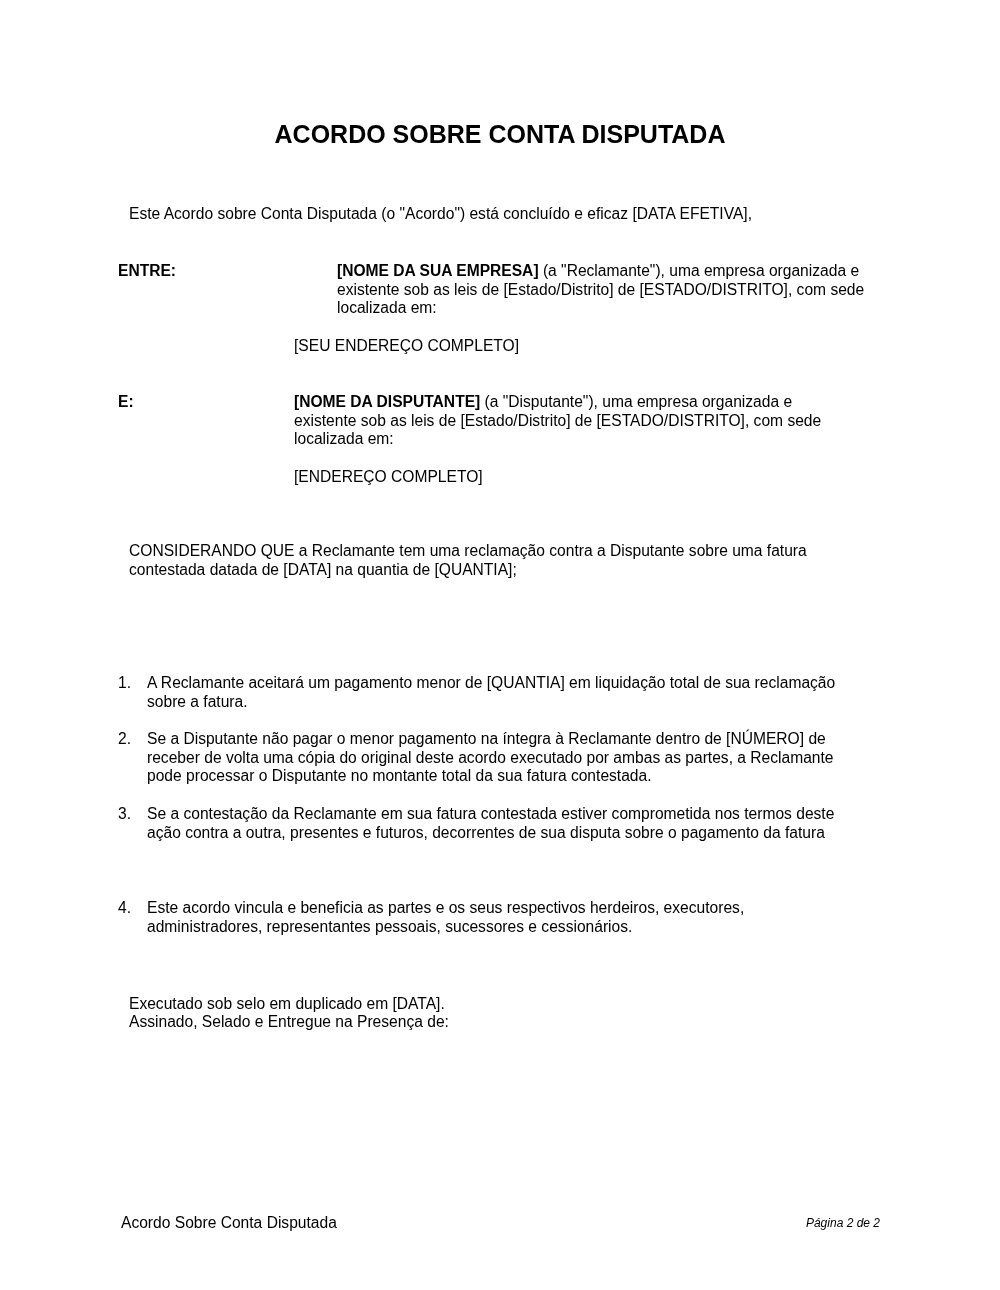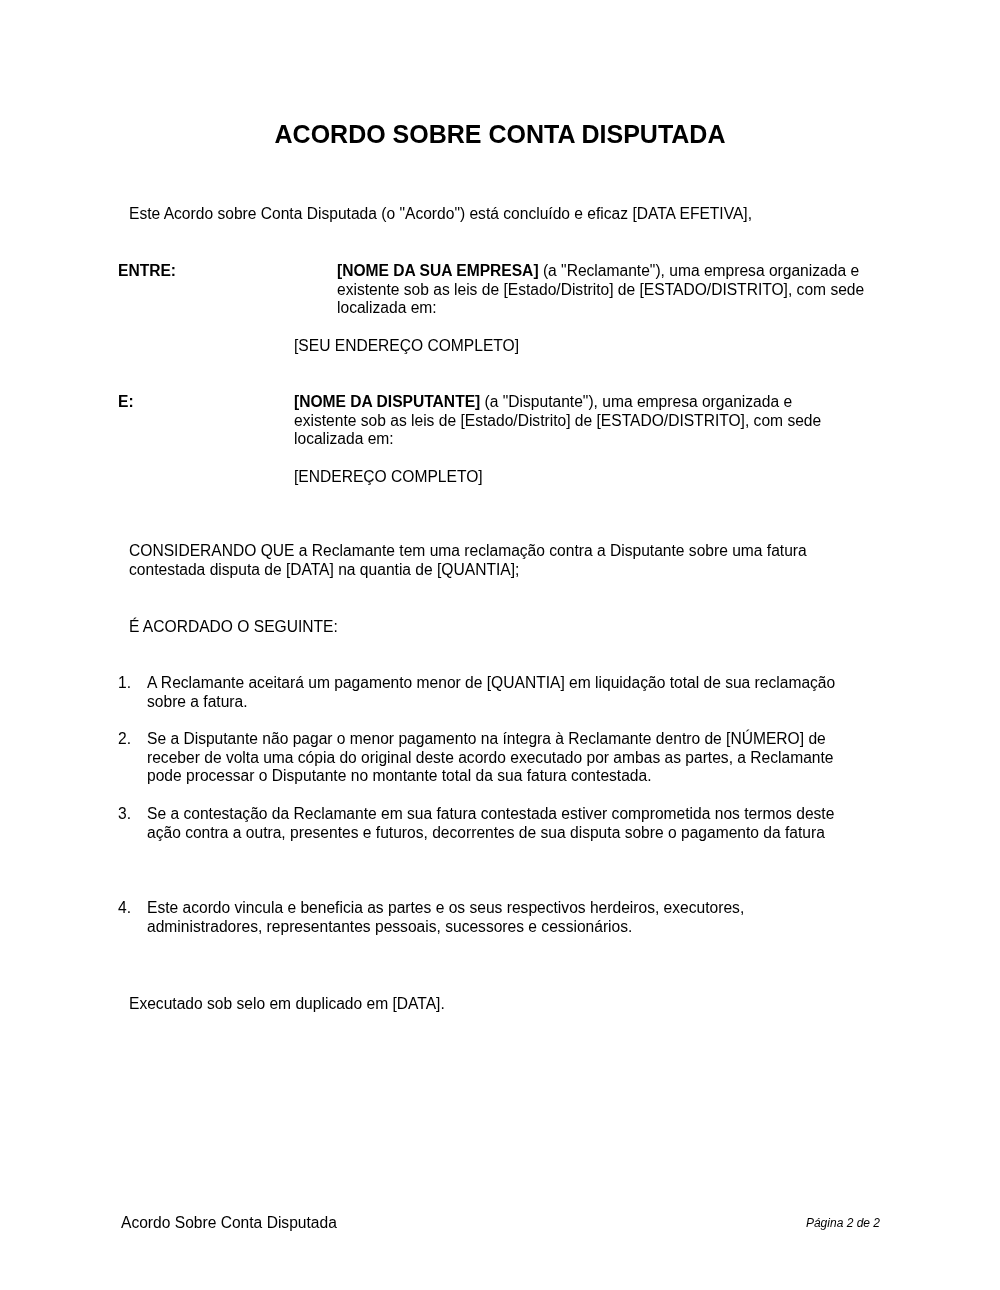--- a/index.html
+++ b/index.html
@@ -116,24 +116,23 @@
   <div class="party-label" style="top:393px;">E:</div>
   <div class="party-body" style="top:393px;">
     <div><b>[NOME DA DISPUTANTE]</b><span> (a "Disputante"), uma empresa organizada e</span></div>
     <div>existente sob as leis de [Estado/Distrito] de [ESTADO/DISTRITO], com sede</div>
     <div>localizada em:</div>
   </div>
   <div class="address" style="top:468px;">[ENDEREÇO COMPLETO]</div>
 
   <div class="para" style="top:542px;">
     <div>CONSIDERANDO QUE a Reclamante tem uma reclamação contra a Disputante sobre uma fatura</div>
-    <div>contestada disputa de [DATA] na quantia de [QUANTIA];</div>
+    <div>contestada datada de [DATA] na quantia de [QUANTIA];</div>
   </div>
 
-  <div class="para" style="top:618px;">É ACORDADO O SEGUINTE:</div>
 
   <div class="list-item" style="top:674px;">
     <span class="list-num">1.</span>
     <div class="list-text">
       <div>A Reclamante aceitará um pagamento menor de [QUANTIA] em liquidação total de sua reclamação</div>
       <div>sobre a fatura.</div>
     </div>
   </div>
 
   <div class="list-item" style="top:730px;">
@@ -155,17 +154,18 @@
 
   <div class="list-item" style="top:899px;">
     <span class="list-num">4.</span>
     <div class="list-text">
       <div>Este acordo vincula e beneficia as partes e os seus respectivos herdeiros, executores,</div>
       <div>administradores, representantes pessoais, sucessores e cessionários.</div>
     </div>
   </div>
 
   <div class="para" style="top:995px;">Executado sob selo em duplicado em [DATA].</div>
+  <div class="para" style="top:1013px;">Assinado, Selado e Entregue na Presença de:</div>
 
   <div class="footer-left">Acordo Sobre Conta Disputada</div>
   <div class="footer-right">Página 2 de 2</div>
 
 </div>
 
 </body></html>

